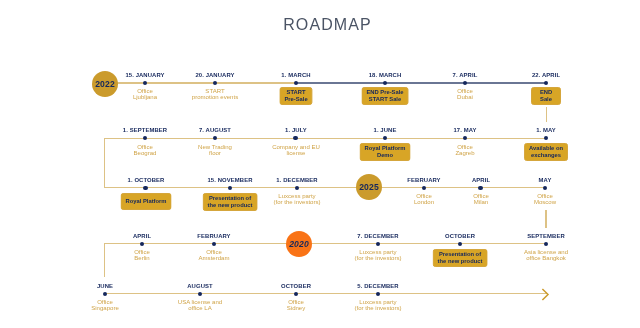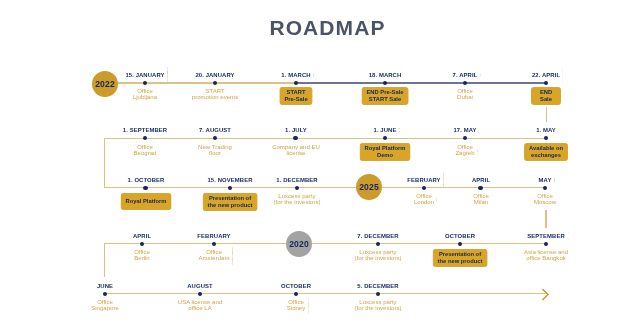--- a/index.html
+++ b/index.html
@@ -1,18 +1,18 @@
 <!DOCTYPE html>
 <html><head>
 <meta charset="utf-8">
 <style>
   html,body{margin:0;padding:0;background:#fff;}
   body{width:640px;height:328px;font-family:"Liberation Sans",sans-serif;overflow:hidden;-webkit-font-smoothing:antialiased;}
   #stage{position:relative;width:640px;height:328px;background:#fff;-webkit-font-smoothing:antialiased;transform:translateZ(0);}
-  .title{position:absolute;transform:translateZ(0);left:15px;right:0;top:16px;text-align:center;font-size:21px;font-weight:bold;letter-spacing:1.1px;}
+  .title{position:absolute;transform:translateZ(0);left:15px;right:0;top:16px;text-align:center;font-size:16px;font-weight:normal;letter-spacing:1.1px;}
   .seg{position:absolute;height:1.5px;}
   .conn{position:absolute;width:1.2px;}
   .dot{position:absolute;width:4.2px;height:4.2px;border-radius:50%;}
   .yr{position:absolute;will-change:transform;border-radius:50%;display:flex;align-items:center;justify-content:center;font-weight:bold;font-size:8.6px;letter-spacing:.15px;}
   .date{position:absolute;will-change:transform;font-size:5.9px;font-weight:bold;letter-spacing:.1px;white-space:nowrap;transform:translateX(-50%);background:#fff;padding:5.2px 3px 3.5px 3px;line-height:6px;}
   .sub{position:absolute;will-change:transform;font-size:6.05px;white-space:nowrap;text-align:center;line-height:6.85px;transform:translateX(-50%);background:#fff;padding:1.5px 3px 2.5px 3px;}
   .box{position:absolute;will-change:transform;border-radius:2.6px;font-weight:bold;font-size:5.8px;line-height:6.7px;text-align:center;transform:translateX(-50%);white-space:nowrap;display:flex;flex-direction:column;align-items:center;justify-content:center;padding:1.1px 4px;min-width:20px;min-height:13px;box-sizing:content-box;}
   .arrow{position:absolute;}
 </style>
 </head>
@@ -168,21 +168,21 @@
         <div>Presentation of</div>
         <div>the new product</div>
       </div>
       <div class="dot" style="left: 457.7px; top: 241.5px; background: rgb(21, 39, 92);"></div>
       <div class="date" style="left: 546.3px; top: 227.6px; color: rgb(21, 39, 92);">SEPTEMBER</div>
       <div class="sub" style="left: 546.3px; top: 246.7px; color: rgb(208, 164, 72);">
         <div>Asia license and</div>
         <div>office Bangkok</div>
       </div>
       <div class="dot" style="left: 544.2px; top: 241.5px; background: rgb(21, 39, 92);"></div>
-      <div class="yr" style="width: 26px; height: 26px; left: 285.5px; top: 231.4px; background: #a3a3a3; color: rgb(21, 39, 92);">2020</div>
+      <div class="yr" style="width: 26px; height: 26px; left: 285.5px; top: 231.4px; background: #f97316; color: rgb(21, 39, 92); font-style: italic;">2020</div>
     </div>
     <div class="row" style="position: absolute; left: 0px; top: 0px; width: 640px; height: 328px;">
       <div class="seg" style="left: 104.6px; width: 442.9px; top: 292.85px; background: rgb(221, 194, 133);"></div>
       <div class="arrow" style="left: 535.5px; top: 286.6px;"><svg width="14" height="15" viewBox="0 0 14 15">
           <path d="M6.4 2.0 L12.0 7.5 L6.4 13.0" fill="none" stroke="#cb9b2c" stroke-width="1.5" stroke-linecap="butt" stroke-linejoin="miter"></path>
         </svg></div>
       <div class="date" style="left: 104.6px; top: 277.6px; color: rgb(21, 39, 92);">JUNE</div>
       <div class="sub" style="left: 104.6px; top: 296.7px; color: rgb(208, 164, 72);">
         <div>Office</div>
         <div>Singapore</div>

